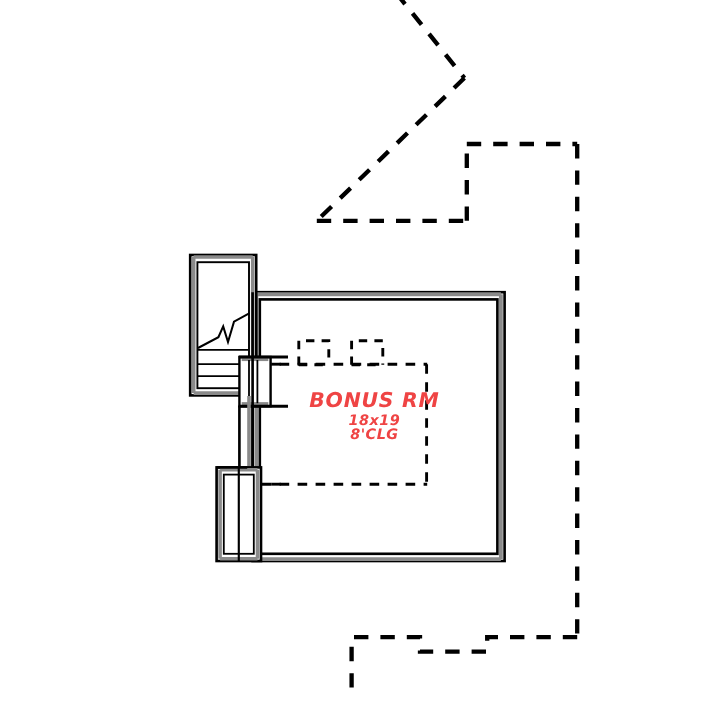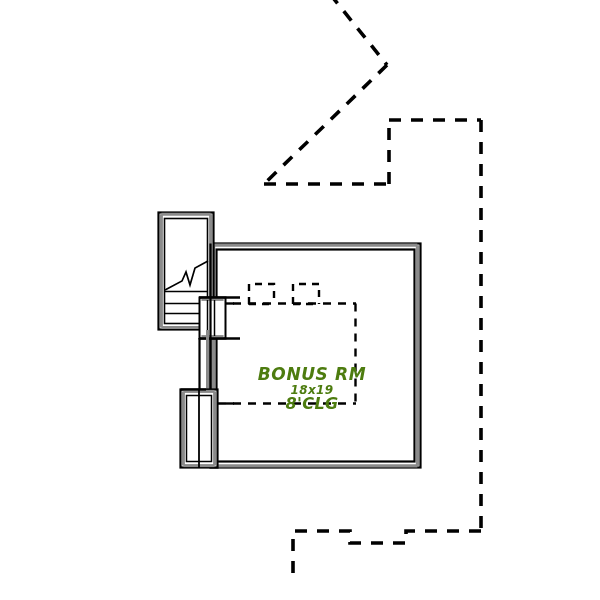--- a/index.html
+++ b/index.html
@@ -26,22 +26,21 @@
     width: 600px;
     height: 600px;
   }
   .room-label-group {
     position: absolute;
     left: 232px;
     top: 326px;
     width: 160px;
     text-align: center;
     line-height: 1.04;
-    color: #4d7c0f;
-    margin-top: 40px;
+    color: #ef4444;
   }
   .room-name {
     font-family: "DejaVu Sans", sans-serif;
     font-weight: bold;
     font-style: italic;
     font-size: 17px;
     letter-spacing: 0.6px;
     display: block;
   }
   .room-dims {
@@ -49,21 +48,21 @@
     font-weight: bold;
     font-style: italic;
     font-size: 12px;
     letter-spacing: 0.4px;
     display: block;
   }
   .room-clg {
     font-family: "DejaVu Sans", sans-serif;
     font-weight: bold;
     font-style: italic;
-    font-size: 16px;
+    font-size: 12px;
     letter-spacing: 0.4px;
     display: block;
   }
 </style>
 </head>
 <body>
 
 <div id="plan-root">
 
   <svg id="plan-svg" viewBox="0 0 600 600">

